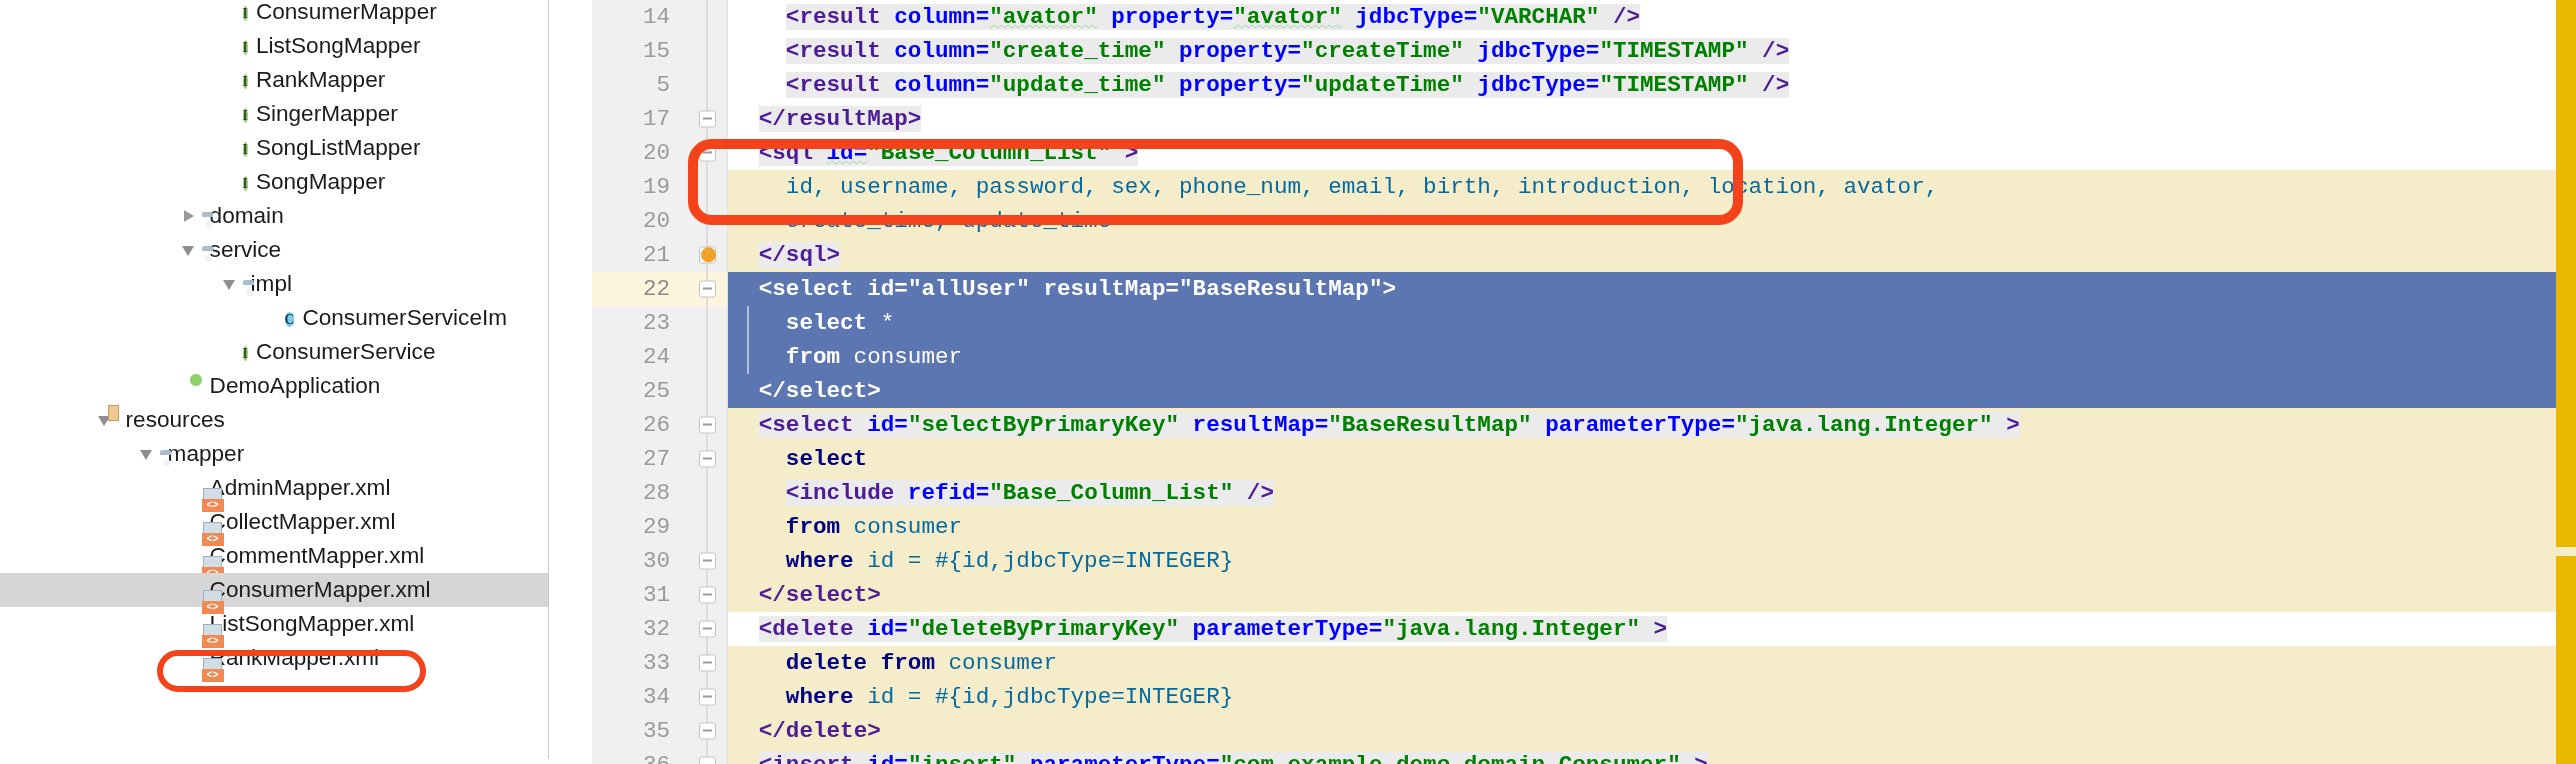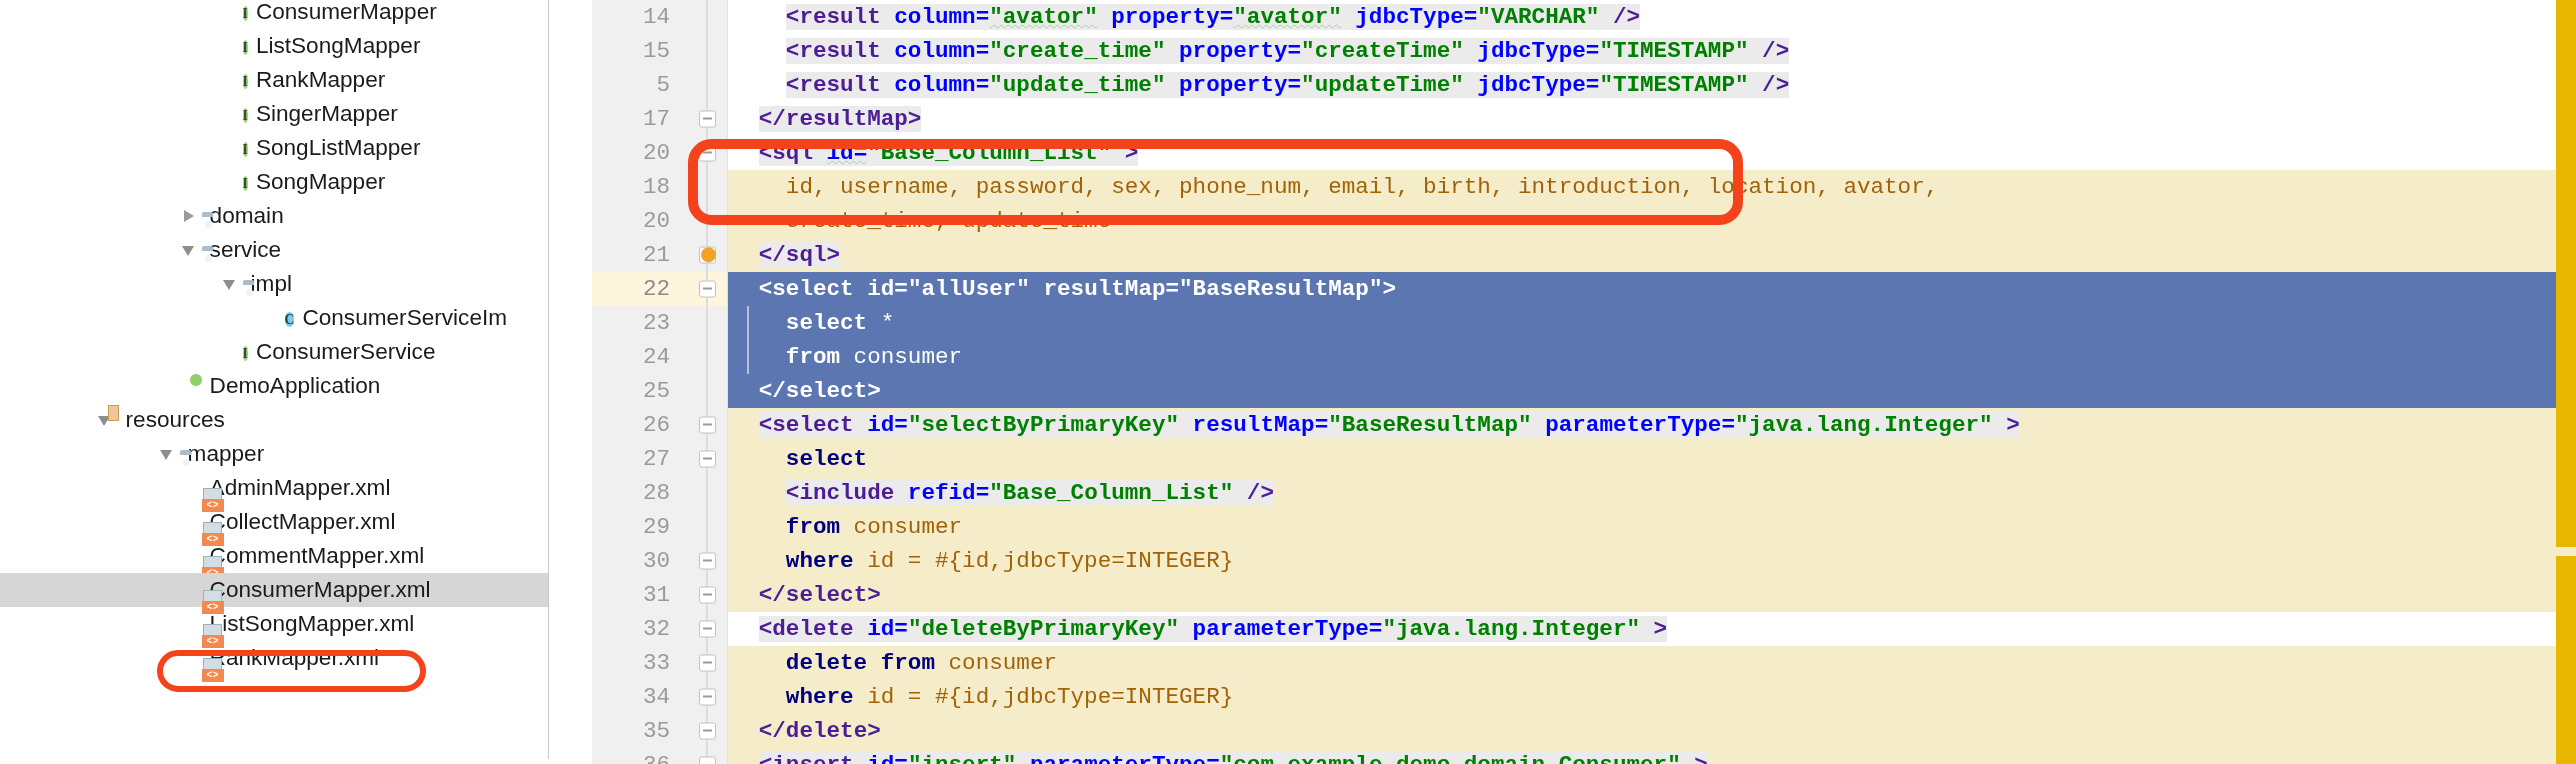--- a/index.html
+++ b/index.html
@@ -181,21 +181,21 @@
   .code .txt { position: relative; z-index: 2; display:inline-block; padding-left: 3.6px; }
   .seg-hl { background: #ebebeb; }
   .line.tan  .code { background: #f5edca; }
   .line.cur .gutter { background: #fdf6dd; }
   .line.cur .lnum { color: #8a8a8a; }
   .line.sel .code { background: #5b76b0; color:#ffffff; }
 
   .tag  { color: #4c1d95; font-weight: bold; }
   .attr { color: #0000ff; font-weight: bold; }
   .val  { color: #008000; font-weight: bold; }
-  .plain{ color: #a16207; }
+  .plain{ color: #0369a1; }
   .kw   { color: #000080; font-weight: bold; }
   .line.sel .tag, .line.sel .attr, .line.sel .val,
   .line.sel .plain, .line.sel .kw { color: #ffffff; }
   .squig {
     text-decoration: underline;
     text-decoration-style: wavy;
     text-decoration-color: #a8cfa8;
     text-decoration-thickness: 0.9px;
   }
   .indent-guide {
@@ -291,21 +291,21 @@
       <div class="tree-row" style="padding-left: 178px;">
         <span class="arrow "></span>
         <span class="ico"><span class="ico-spring"></span></span>
         <span class="tree-label">DemoApplication</span>
       </div>
       <div class="tree-row" style="padding-left: 94px;">
         <span class="arrow down"></span>
         <span class="ico"><span class="ico-folder-res"></span></span>
         <span class="tree-label">resources</span>
       </div>
-      <div class="tree-row" style="padding-left: 136px; margin-left: 20px;">
+      <div class="tree-row" style="padding-left: 136px;">
         <span class="arrow down"></span>
         <span class="ico"><span class="ico-folder"></span></span>
         <span class="tree-label">mapper</span>
       </div>
       <div class="tree-row" style="padding-left: 178px;">
         <span class="arrow "></span>
         <span class="ico"><span class="ico-xml"><span class="pg"></span><span class="tag">&lt;&gt;</span></span></span>
         <span class="tree-label">AdminMapper.xml</span>
       </div>
       <div class="tree-row" style="padding-left: 178px;">
@@ -377,21 +377,21 @@
             <span class="gutter-vline"></span>
             <span class="fold">
               <span class="box"></span>
               <span class="minus"></span>
             </span>
           </div>
           <div class="code"><span class="txt"><span class="plain">  </span><span class="tag seg-hl">&lt;sql </span><span class="attr seg-hl squig">id=</span><span class="val seg-hl">"Base_Column_List"</span><span class="tag seg-hl"> &gt;</span></span></div>
         </div>
         <div class="line tan">
           <div class="gutter">
-            <span class="lnum">18</span>
+            <span class="lnum">19</span>
             <span class="gutter-vline"></span>
           </div>
           <div class="code"><span class="txt"><span class="plain">    id, username, password, sex, phone_num, email, birth, introduction, location, avator,</span></span></div>
         </div>
         <div class="line tan">
           <div class="gutter">
             <span class="lnum">20</span>
             <span class="gutter-vline"></span>
           </div>
           <div class="code"><span class="txt"><span class="plain">    create_time, update_time</span></span></div>

